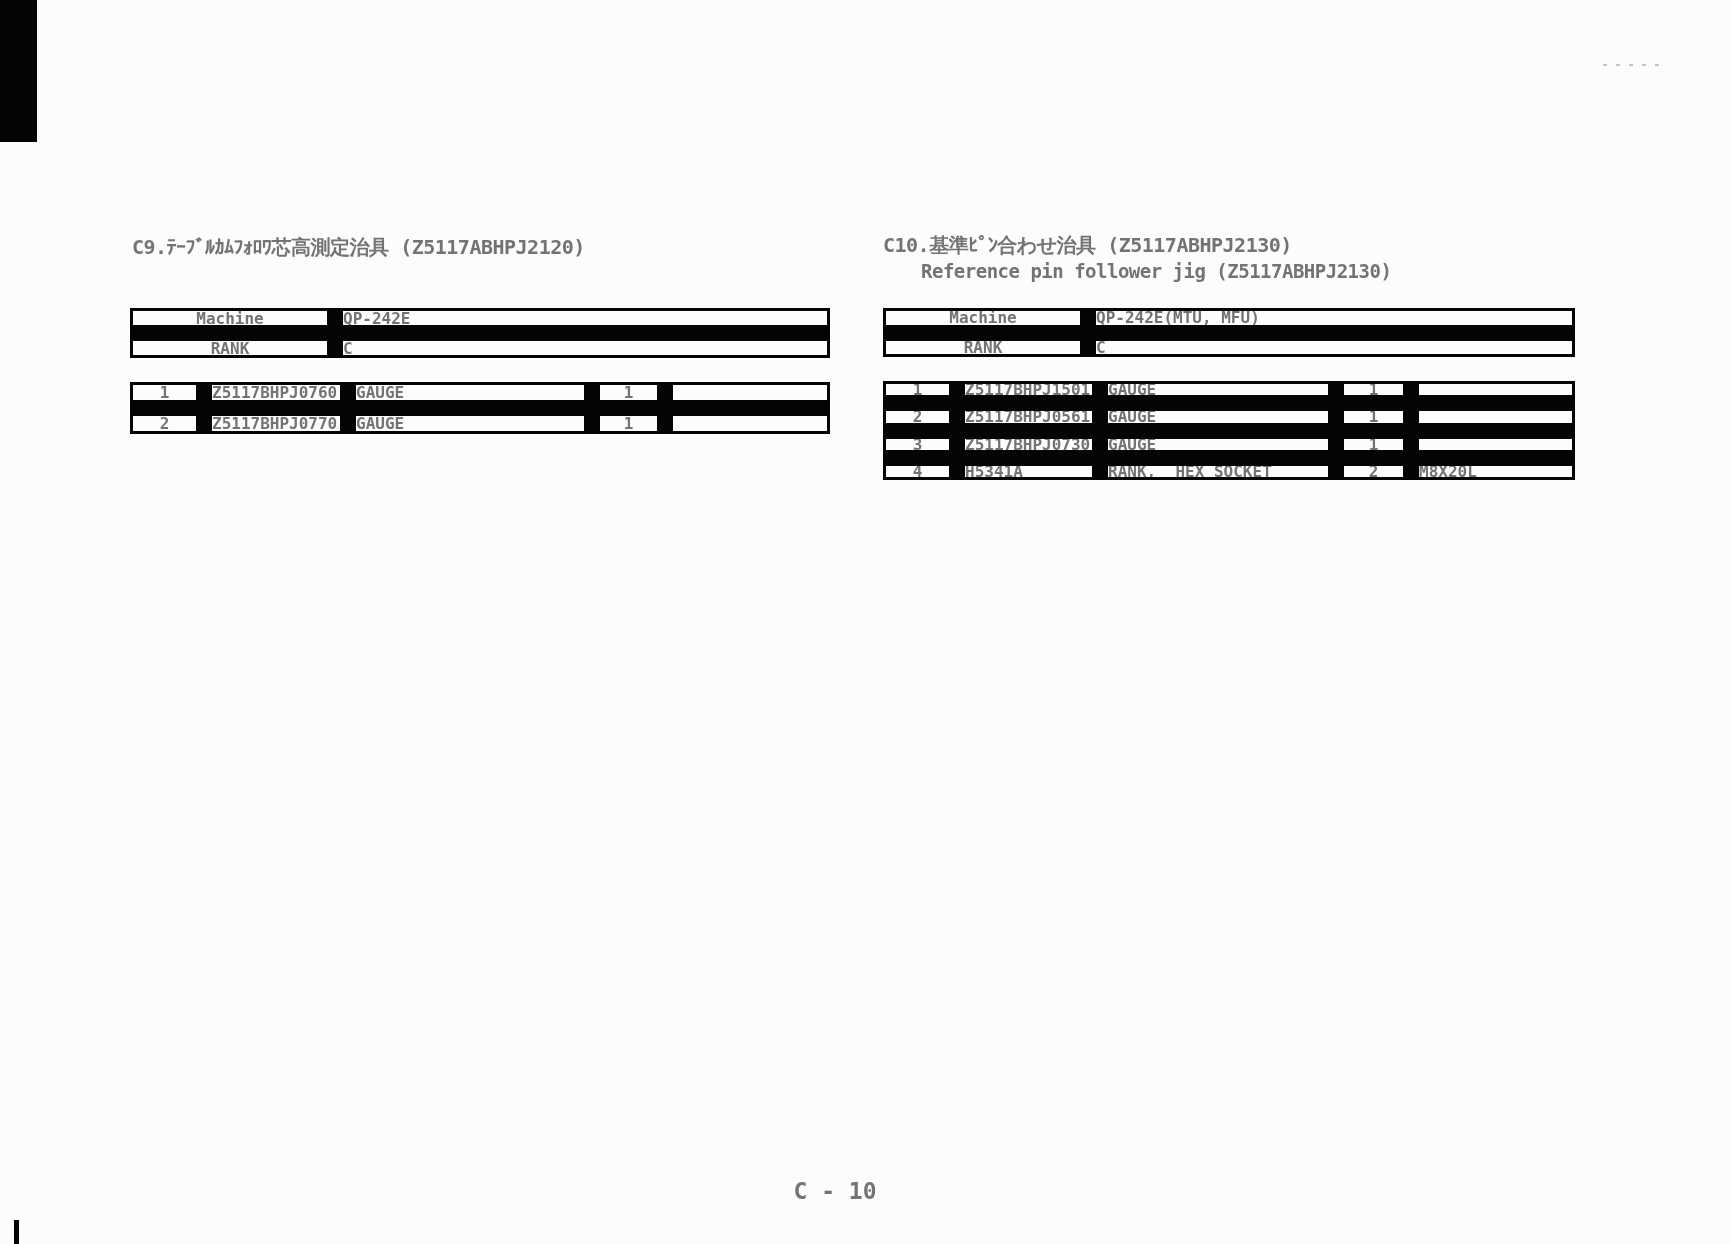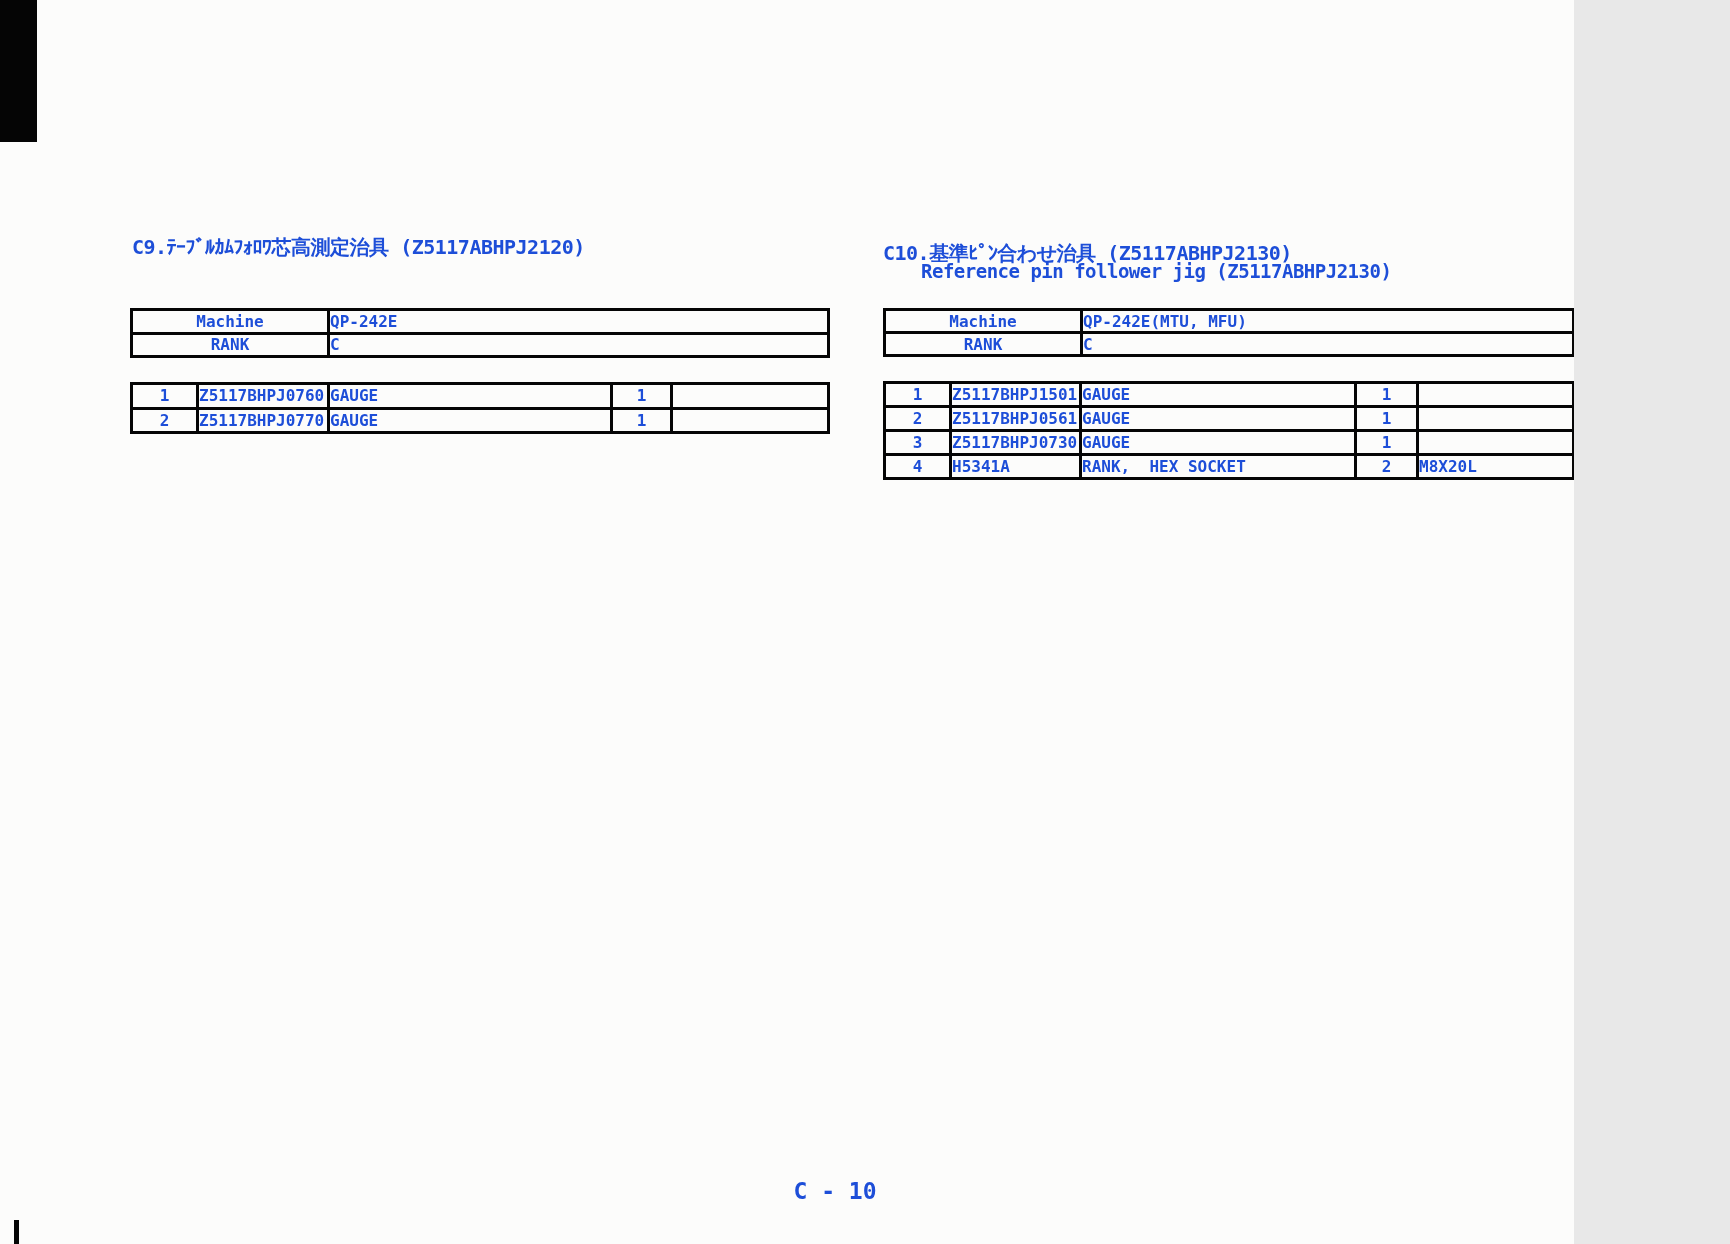--- a/index.html
+++ b/index.html
@@ -1,38 +1,38 @@
 <!DOCTYPE html>
 <html><head>
 <meta charset="utf-8">
 <style>
   html,body{margin:0;padding:0;background:#e8e8e8;}
   .page{
     position:relative;
-    width:1574px;height:1244px;
+    width:1730px;height:1244px;
     background:#fcfcfb;
     font-family:"DejaVu Sans Mono","Liberation Mono",monospace;
-    color:#1d4ed8;
+    color:#737373;
     overflow:hidden;
   }
   
   .scan-bar{position:absolute;left:0;top:0;width:37px;height:142px;background:#050505;}
   .scan-tick{position:absolute;left:14px;top:1220px;width:5px;height:24px;background:#050505;}
   .speckles{position:absolute;left:1603px;top:64px;display:flex;gap:9px;}
   .speckles i{display:block;width:4px;height:2px;background:#c4c4c4;}
   
   .title{position:absolute;font-size:20px;font-weight:bold;white-space:pre;letter-spacing:-0.5px;}
   .subtitle{position:absolute;font-size:19px;font-weight:bold;white-space:pre;letter-spacing:-0.5px;}
   
   .tbl{
     position:absolute;
     display:grid;
     background:#050505;
     border:3px solid #050505;
-    gap:3px;
+    gap:16px;
     box-sizing:border-box;
   }
   .tbl .cell{
     background:#fcfcfb;
     display:flex;align-items:center;
     font-size:16px;font-weight:bold;
     white-space:pre;overflow:hidden;
   }
   .cell.c-center{justify-content:center;}
   .cell.c-left{justify-content:flex-start;}
@@ -76,21 +76,21 @@
     <div class="cell c-center">1</div>
     <div class="cell c-left"></div>
 
     <div class="cell c-center">2</div>
     <div class="cell c-left">Z5117BHPJ0770</div>
     <div class="cell c-left">GAUGE</div>
     <div class="cell c-center">1</div>
     <div class="cell c-left"></div>
   </div>
 
-  <div class="title" style="left:883px;top:232px;margin-top:8px;">C10.基準ﾋﾟﾝ合わせ治具 (Z5117ABHPJ2130)</div>
+  <div class="title" style="left:883px;top:232px;">C10.基準ﾋﾟﾝ合わせ治具 (Z5117ABHPJ2130)</div>
   <div class="subtitle" style="left:921px;top:260px;">Reference pin follower jig (Z5117ABHPJ2130)</div>
 
   <div class="tbl machine-c10">
     <div class="cell c-center">Machine</div>
     <div class="cell c-left">QP-242E(MTU, MFU)</div>
     <div class="cell c-center">RANK</div>
     <div class="cell c-left">C</div>
   </div>
 
   <div class="tbl parts-c10">

